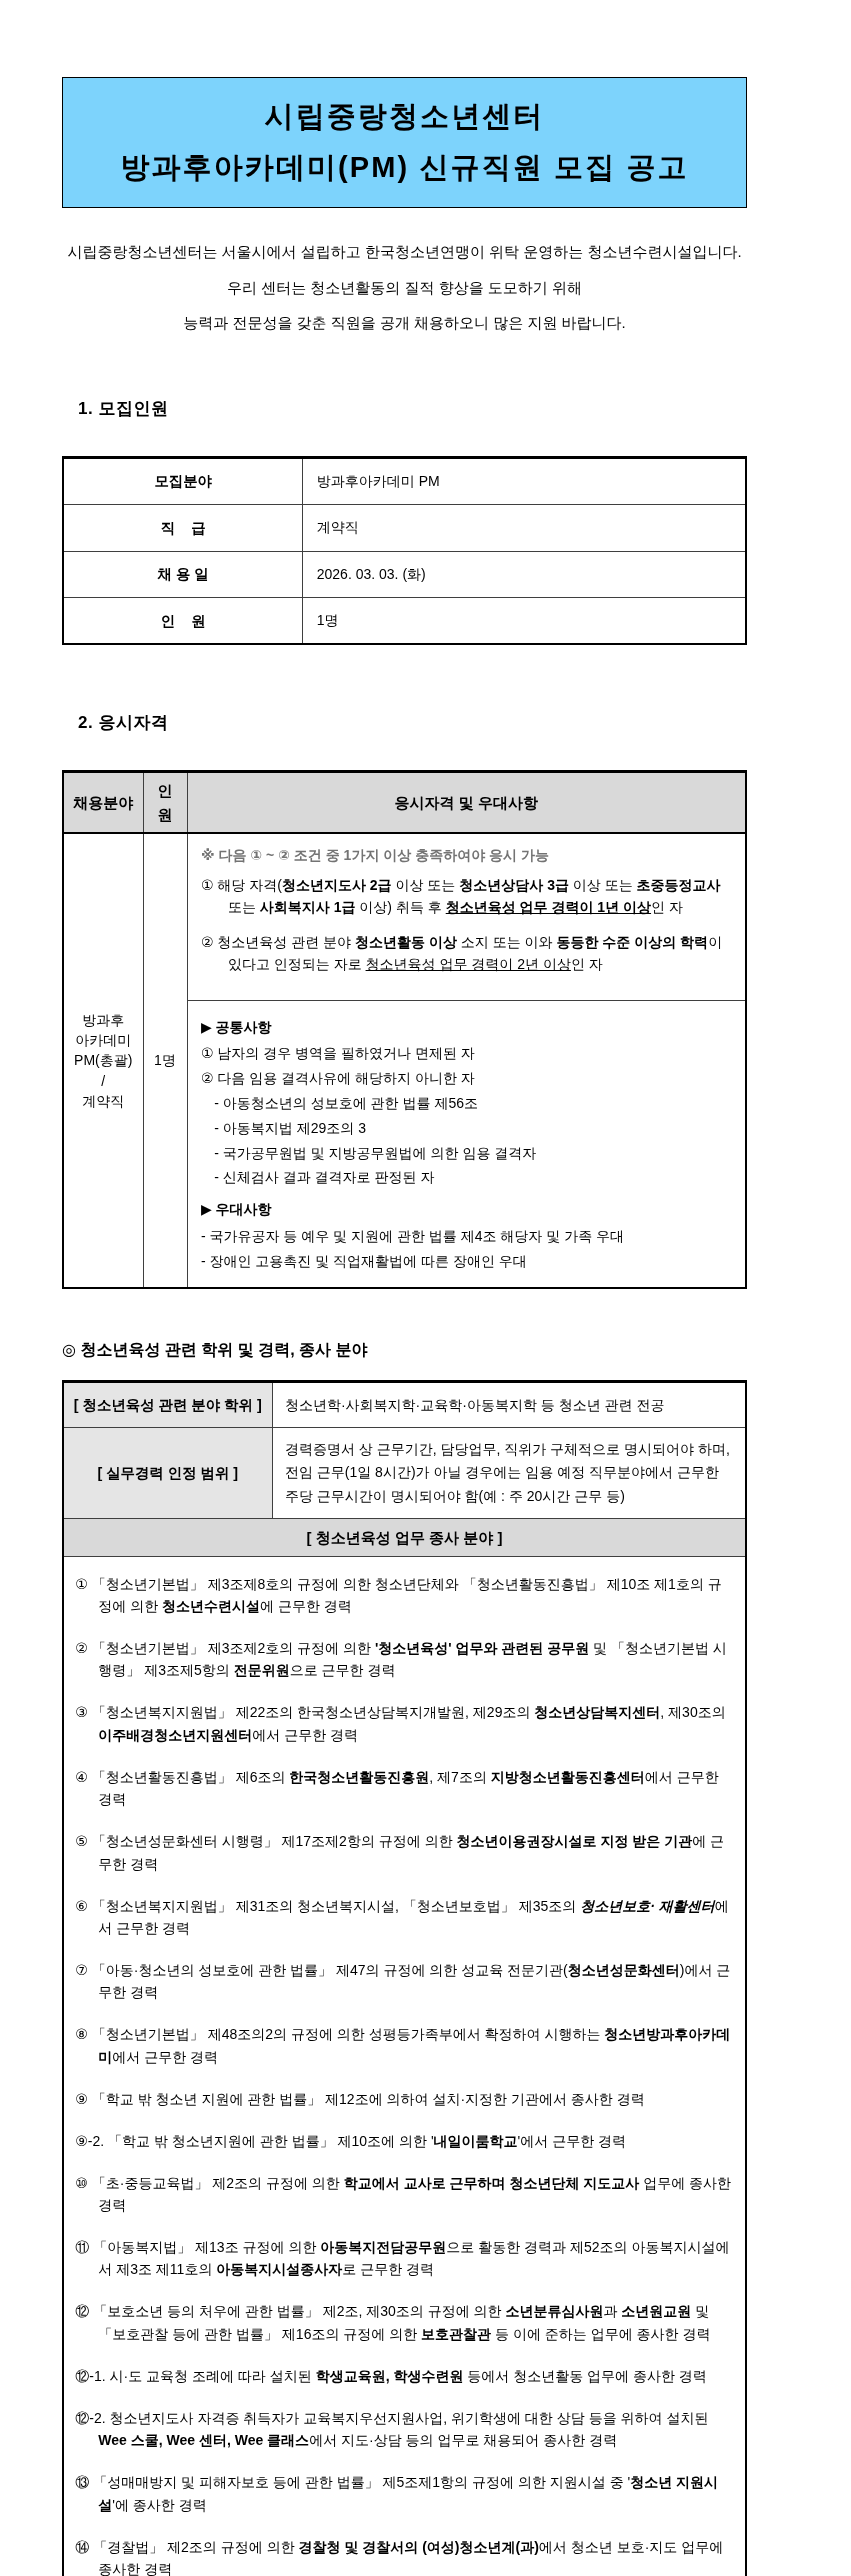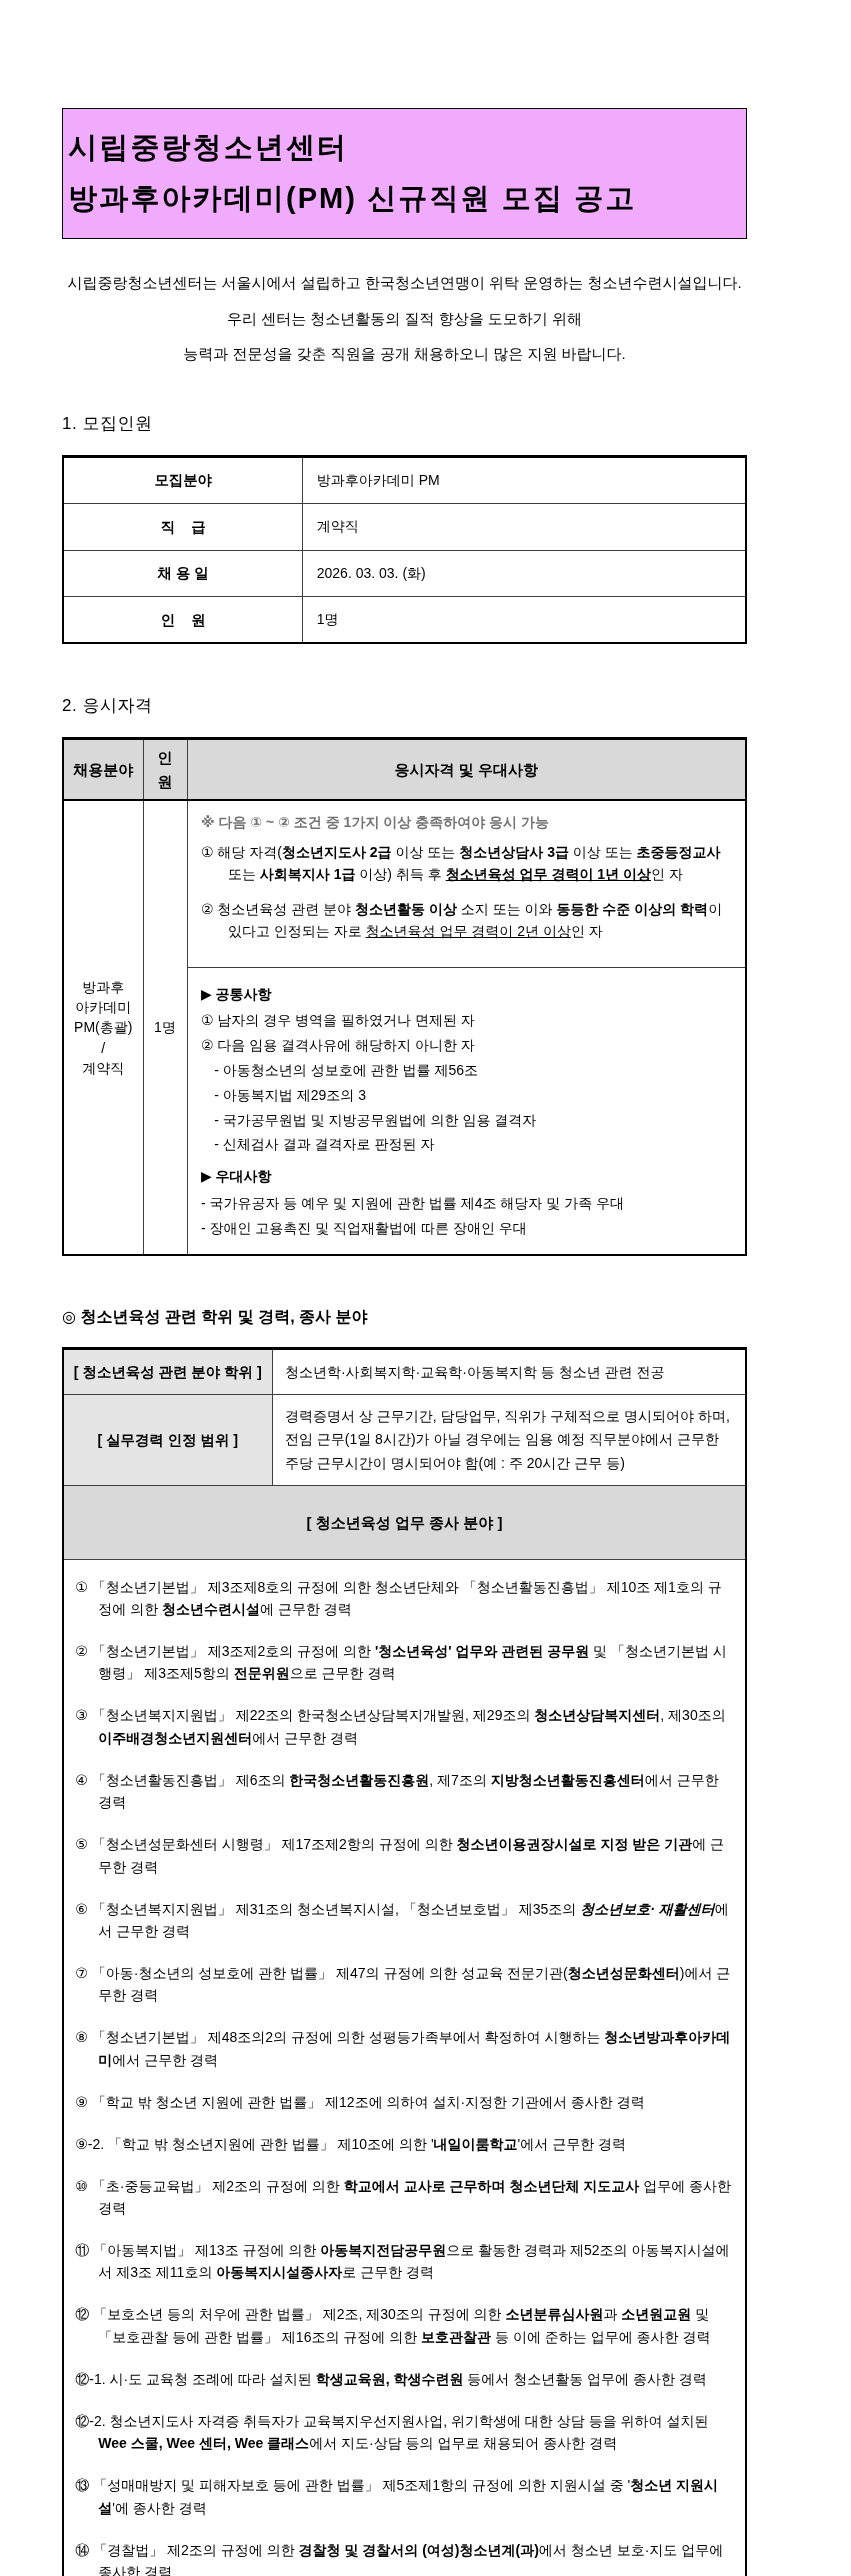--- a/index.html
+++ b/index.html
@@ -4,30 +4,30 @@
 <style>
   html,body{margin:0;padding:0;}
   body{
     width:852px;min-height:4015px;background:#ffffff;color:#000;
     font-family:"Liberation Sans","DejaVu Sans",sans-serif;
     font-size:14px;line-height:1.55;
   }
   .content{width:685px;margin-left:62px;padding-top:77px;padding-bottom:144px;}
 
   
-  .title-box{background:#f0abfc;border:1px solid #000;padding:19.6px 5.2px 21.6px;margin-top:31px;}
+  .title-box{background:#7dd3fc;border:1px solid #000;text-align:center;padding:19.6px 5.2px 21.6px;}
   .title-line{font-size:29px;font-weight:800;letter-spacing:2.1px;line-height:1.25;}
   .title-line + .title-line{margin-top:15.5px;}
 
   
   .intro{text-align:center;margin-top:32px;font-size:15px;}
   .intro p{margin:12.4px 0;}
 
   
-  .sec-h{font-size:17px;font-weight:400;margin:0;letter-spacing:0.5px;}
+  .sec-h{font-size:17px;font-weight:700;margin:16px;letter-spacing:0.5px;}
   .sub-h{font-size:16px;font-weight:800;margin:0;}
 
   
   table.tbl{width:100%;border-collapse:collapse;border:2.1px solid #000;border-top:3.1px solid #000;table-layout:fixed;}
   table.tbl th,table.tbl td{border:1px solid #3f3f3f;padding:6.2px 8.2px;vertical-align:middle;font-size:14px;}
   table.tbl th{background:#d9d9d9;font-weight:800;text-align:center;font-size:15px;}
   .dbl th, .dbl td{border-bottom:2.6px double #000 !important;}
 
   
   .t1 td{height:33px;}
@@ -40,21 +40,21 @@
   .t2 .detail-cell{padding:11.3px 13.4px;}
   .red-note{color:#737373;font-weight:800;margin-bottom:8.2px;}
   .req{padding-left:27px;text-indent:-27px;margin:7.2px 0 13.4px;}
   .bullet-title{font-weight:800;margin:4.1px 0 5.2px;}
   .plain-item{margin:3.1px 0;}
   .law-item{margin:3.1px 0 3.1px 13.4px;}
 
   
   .t3 .glbl{width:209px;background:#e5e5e5;text-align:center;font-weight:800;font-size:14.4px;}
   .t3 .gval{padding:10.3px 12.4px;line-height:1.65;}
-  .t3 .band{background:#d9d9d9;text-align:center;font-weight:800;font-size:15px;padding:25px;}
+  .t3 .band{background:#d9d9d9;text-align:center;font-weight:800;font-size:15px;padding:7px;}
   .t3 .items-cell{padding:15.5px 11.3px;}
   .work-item{padding-left:23px;text-indent:-23px;margin-bottom:19.6px;line-height:1.6;}
   .work-item:last-child{margin-bottom:0;}
 
   .gap-s{height:17.5px;} .gap-m{height:33px;} .gap-l{height:49px;}
 </style>
 </head>
 <body>
 
 <div class="content">

